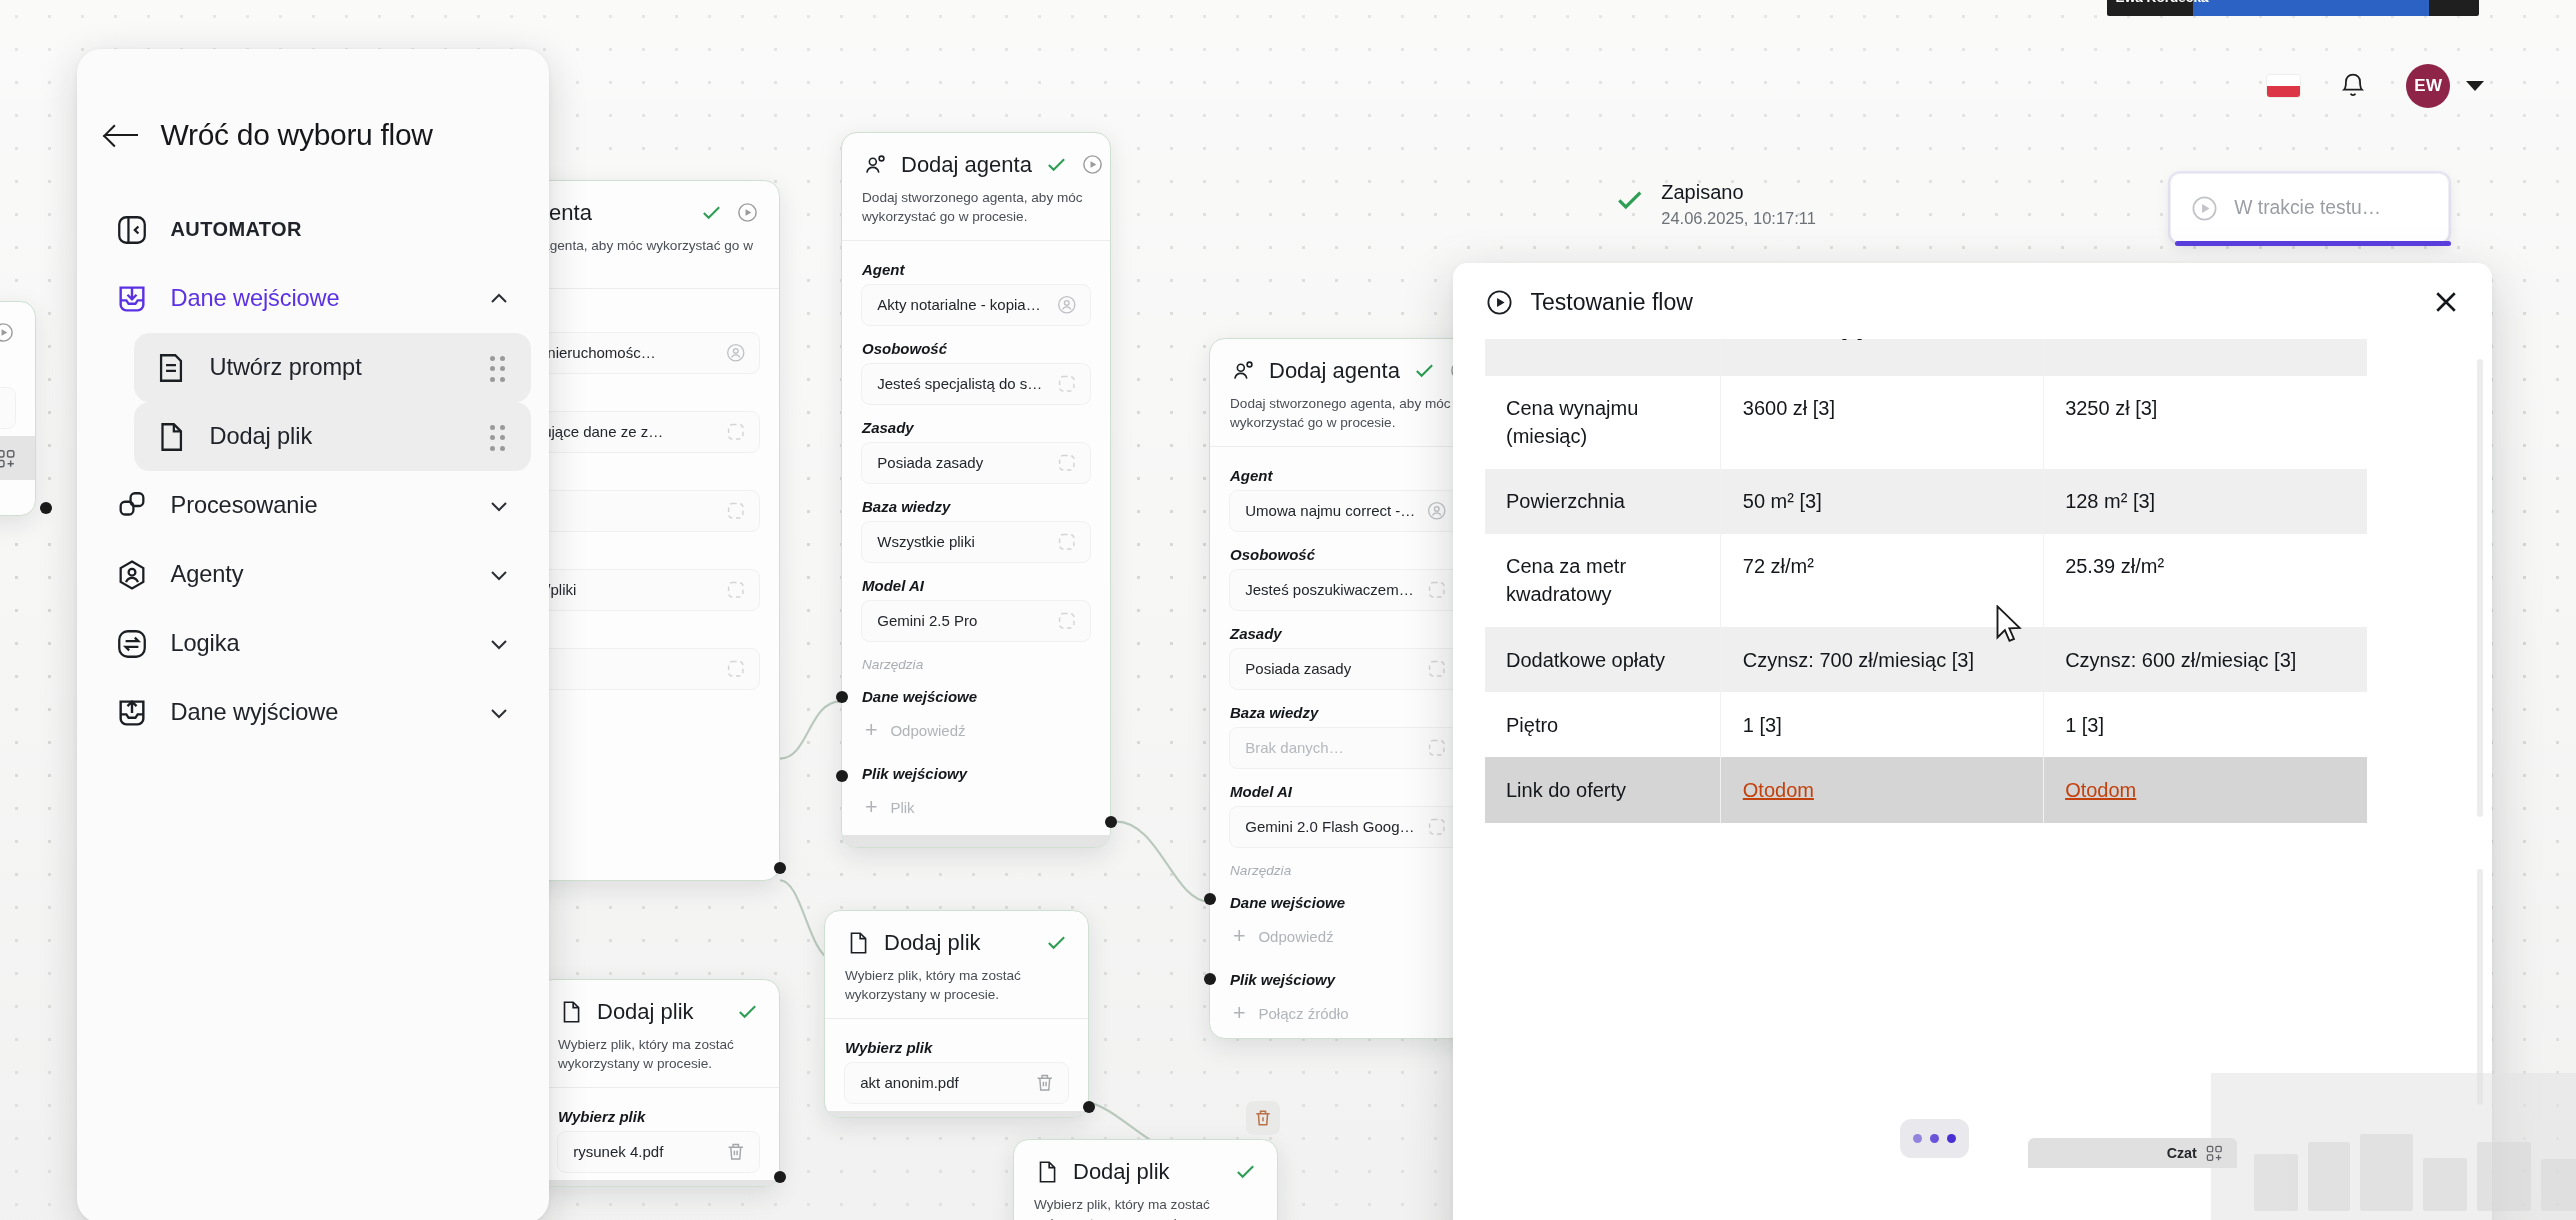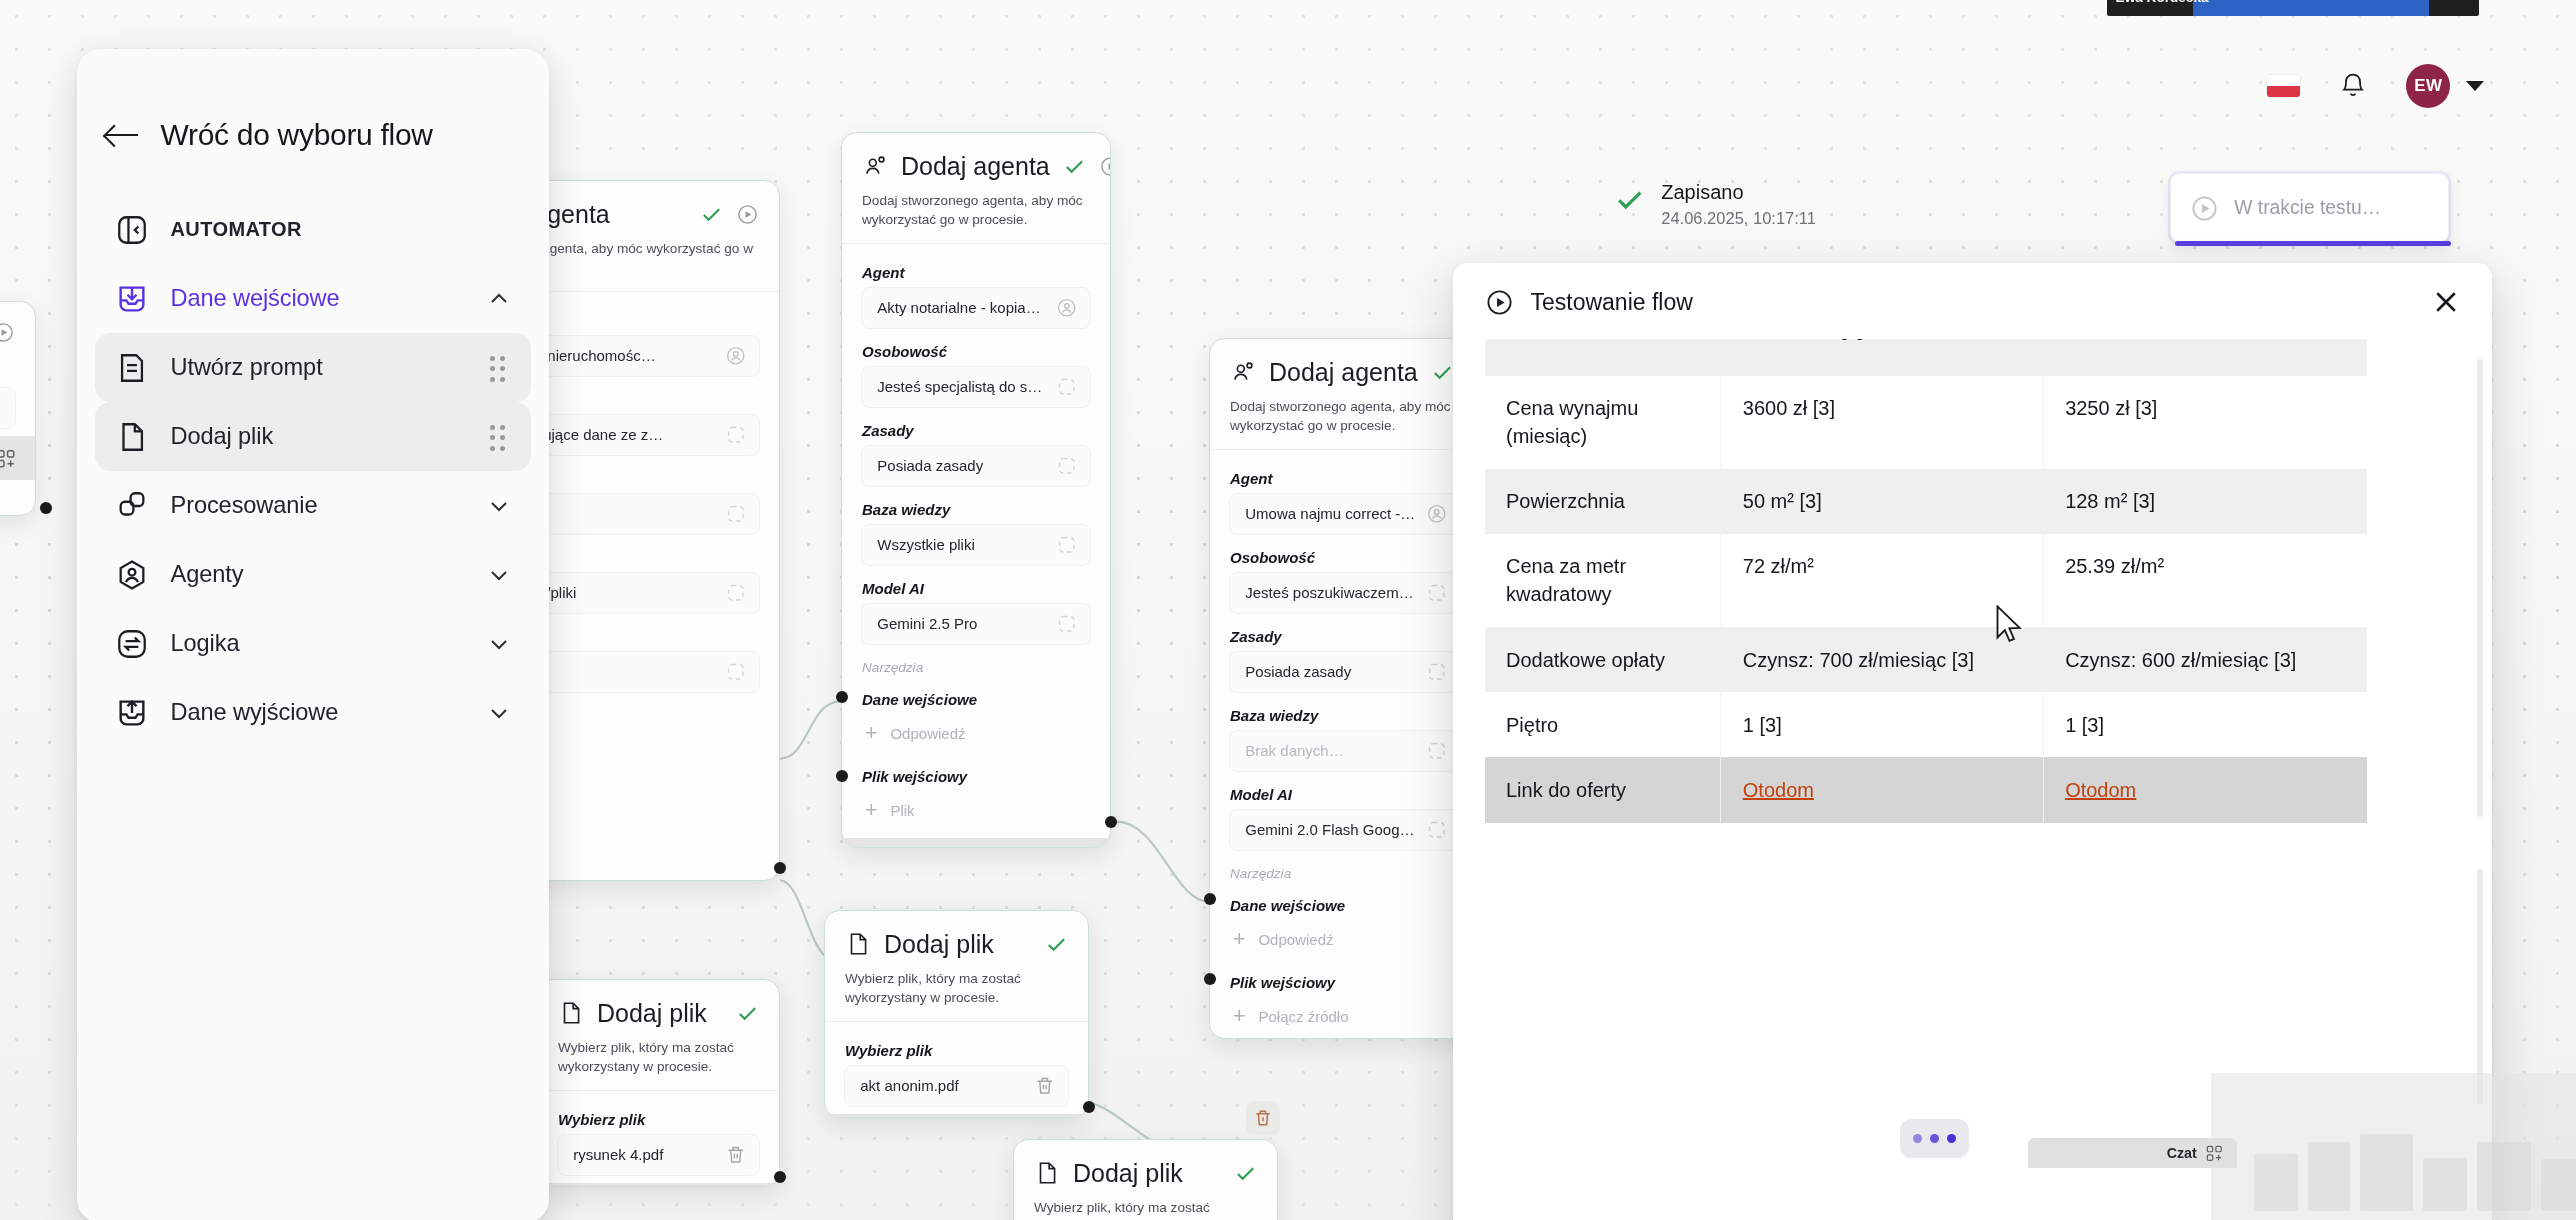--- a/index.html
+++ b/index.html
@@ -75,41 +75,41 @@
     border-left: 2.1px solid #1b1b1b; border-bottom: 2.1px solid #1b1b1b; transform: rotate(45deg);
   }
   .sb-title { font-size: 30px; color: #15171a; font-weight: 400; letter-spacing: -0.3px; }
 
   .sb-list { margin-top: 43px; padding: 0 18px; }
   .sb-item {
     display: flex; align-items: center; gap: 21.5px;
     height: 69px; padding: 0 20px; border-radius: 15.7px;
     font-size: 23.6px; color: #20242a; font-weight: 400;
   }
-  .sb-item.active-soft { background: #ededed; }
+  .sb-item.active-soft { background: #ededed; margin-left: 39px; }
   .sb-item.brand { color: #5b32e3; }
   .sb-item .lbl { flex: 1; letter-spacing: -0.1px; }
   .sb-item.cap .lbl { font-weight: 700; font-size: 20px; letter-spacing: 0.4px; }
   .sb-ico { width: 34px; height: 34px; flex: none; display: block; }
   .chev { width: 24px; height: 24px; flex: none; }
   .grip { width: 21.5px; height: 24px; flex: none; display: grid; grid-template-columns: repeat(2, 6.4px); grid-template-rows: repeat(3, 6.4px); gap: 4.3px; }
   .grip i { width: 5px; height: 5px; border-radius: 50%; background: #9a9a9a; display: block; }
 
   
   .node {
     position: absolute;
     background: #fdfdfd;
     border: 1.4px solid #cfe0d2;
     border-radius: 15.7px;
     box-shadow: 0 7.2px 24px rgba(20,25,35,.10);
     overflow: hidden;
   }
   .node .nhead { display: flex; align-items: center; gap: 13px; padding: 18.6px 20px 10px 20px; }
   .node .nhead .nico { width: 26px; height: 26px; flex: none; }
-  .node .nhead .ntitle { font-size: 25px; color: #1a1d21; flex: 1; white-space: nowrap; }
+  .node .nhead .ntitle { font-size: 22px; color: #1a1d21; flex: 1; white-space: nowrap; }
   .node .nhead .check { width: 23px; height: 23px; flex: none; }
   .node .nhead .play { width: 23px; height: 23px; flex: none; }
   .node .ndesc { padding: 0 20px 14.3px 20px; font-size: 13.6px; line-height: 1.42; color: #4a4f56; }
   .node .divider { height: 0.7px; background: #ececec; margin: 0 0 10px 0; }
   .node .flabel { padding: 10px 20px 5.7px 20px; font-size: 15px; font-weight: 700; color: #14171b; font-style: italic; }
   .node .flabel.muted { font-weight: 400; color: #a9adb3; font-size: 13.6px; padding-top: 11.4px; }
   .node .field {
     margin: 0 18.6px 4.3px 18.6px; height: 42px; border-radius: 8.6px;
     background: #fbfbfb; border: 0.7px solid #f0f0f0;
     display: flex; align-items: center; gap: 8.6px; padding: 0 13px 0 15.7px;

